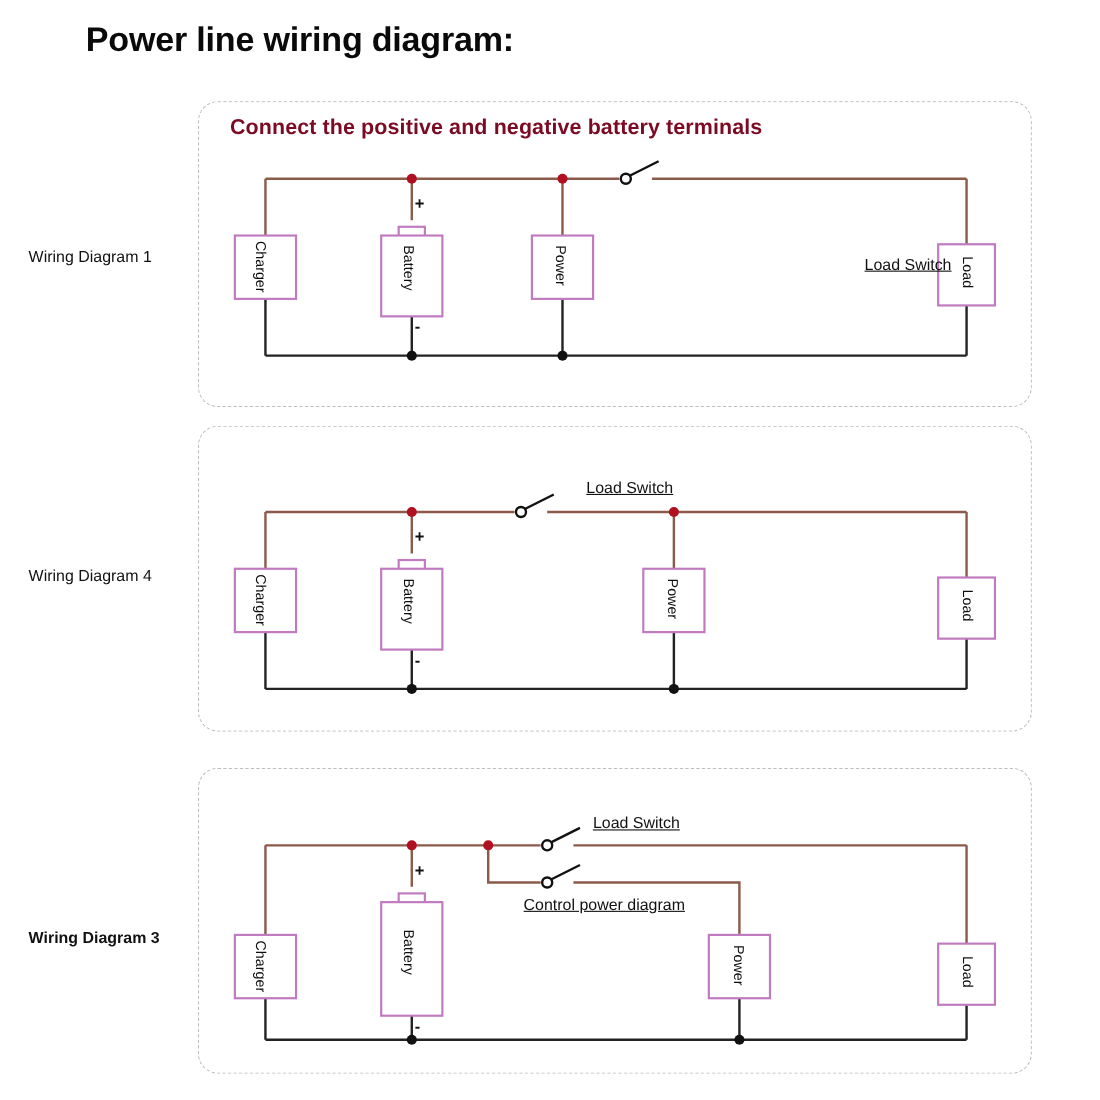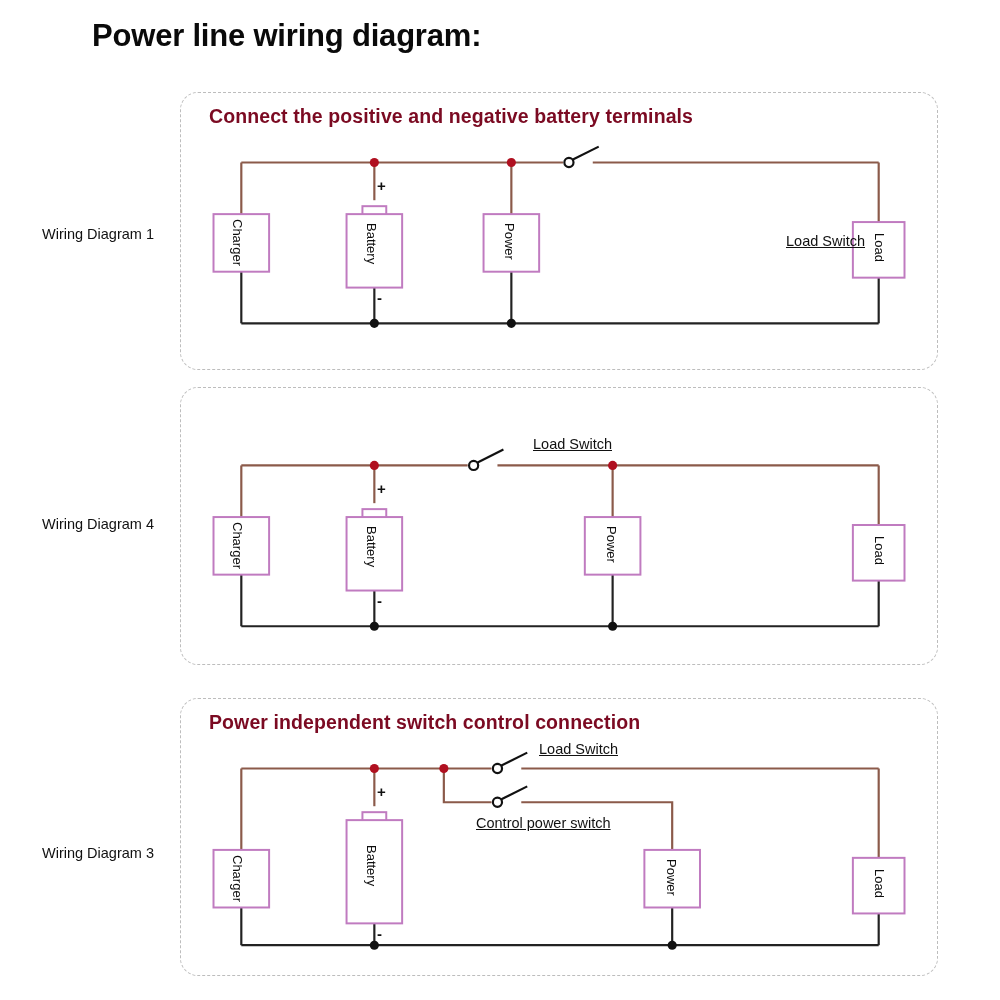--- a/index.html
+++ b/index.html
@@ -2,29 +2,28 @@
 <html><head>
 <meta charset="utf-8">
 <style>
   html,body{margin:0;padding:0;}
   body{
     width:1000px;height:1000px;background:#ffffff;
     font-family:"Liberation Sans", sans-serif;
     overflow:hidden;position:relative;
   }
   #page-title{
-    position:absolute;left:92px;top:18px;
+    position:absolute;left:78px;top:18px;
     font-size:31px;font-weight:bold;color:#0a0a0a;
     letter-spacing:-0.2px;white-space:nowrap;
   }
   .row-label{
     position:absolute;
     font-size:14.5px;color:#111111;white-space:nowrap;
     text-align:left;
-    margin-left:16px;
   }
   .panel{
     position:absolute;left:180px;width:758px;
     border:1.6px dashed #bdbdbd;border-radius:18px;
     background:#ffffff;box-sizing:border-box;
   }
   .panel-heading{
     position:absolute;left:28px;top:12px;
     font-size:19.5px;font-weight:bold;color:#7b0a22;
     white-space:nowrap;letter-spacing:0.1px;
@@ -41,21 +40,21 @@
     position:absolute;font-size:15px;font-weight:bold;color:#111;
   }
 </style>
 </head>
 <body>
 
 <div id="page-title">Power line wiring diagram:</div>
 
 <div class="row-label" style="left:26px;top:226px;">Wiring Diagram 1</div>
 <div class="row-label" style="left:26px;top:516px;">Wiring Diagram 4</div>
-<div class="row-label" style="left:26px;top:845px;">Wiring Diagram 3</div>
+<div class="row-label" style="left:26px;top:845px;font-weight:bold;">Wiring Diagram 3</div>
 
 <div class="panel" style="top:92px;height:278px;padding-left:37px;">
   <div class="panel-heading">Connect the positive and negative battery terminals</div>
 
   <svg class="canvas" viewBox="0 0 758 278">
 
     <g stroke="#8b5a4a" stroke-width="2.2" fill="none">
       <path d="M58,70 L382,70"></path>
       <path d="M412,70 L700,70"></path>
       <path d="M58,70 L58,122"></path>
@@ -147,21 +146,20 @@
   <div class="pm" style="left:196px;top:92px;">+</div>
   <div class="pm" style="left:196px;top:204px;">-</div>
 
   <div class="box-label" style="left:64px;top:134px;transform:rotate(90deg);">Charger</div>
   <div class="box-label" style="left:198px;top:138px;transform:rotate(90deg);">Battery</div>
   <div class="box-label" style="left:438px;top:138px;transform:rotate(90deg);">Power</div>
   <div class="box-label" style="left:706px;top:148px;transform:rotate(90deg);">Load</div>
 </div>
 
 <div class="panel" style="top:698px;height:278px;">
-  <div class="panel-heading">Power independent switch control connection</div>
 
   <svg class="canvas" viewBox="0 0 758 278">
     <g stroke="#8b5a4a" stroke-width="2.2" fill="none">
       <path d="M58,70 L310,70"></path>
       <path d="M340,70 L700,70"></path>
       <path d="M58,70 L58,152"></path>
       <path d="M192,70 L192,108"></path>
       <path d="M262,70 L262,104 L310,104"></path>
       <path d="M340,104 L492,104 L492,152"></path>
       <path d="M700,70 L700,160"></path>
@@ -192,21 +190,21 @@
     <rect x="464" y="152" width="56" height="58" fill="#ffffff" stroke="#c07bc0" stroke-width="2"></rect>
     <rect x="674" y="160" width="52" height="56" fill="#ffffff" stroke="#c07bc0" stroke-width="2"></rect>
 
     <g>
       <rect x="180" y="114" width="24" height="10" fill="#ffffff" stroke="#c07bc0" stroke-width="2"></rect>
       <rect x="164" y="122" width="56" height="104" fill="#ffffff" stroke="#c07bc0" stroke-width="2"></rect>
     </g>
   </svg>
 
   <div class="sw-label" style="left:358px;top:42px;">Load Switch</div>
-  <div class="sw-label" style="left:295px;top:116px;">Control power switch</div>
+  <div class="sw-label" style="left:295px;top:116px;">Control power diagram</div>
 
   <div class="pm" style="left:196px;top:84px;">+</div>
   <div class="pm" style="left:196px;top:226px;">-</div>
 
   <div class="box-label" style="left:64px;top:156px;transform:rotate(90deg);">Charger</div>
   <div class="box-label" style="left:198px;top:146px;transform:rotate(90deg);">Battery</div>
   <div class="box-label" style="left:498px;top:160px;transform:rotate(90deg);">Power</div>
   <div class="box-label" style="left:706px;top:170px;transform:rotate(90deg);">Load</div>
 </div>
 

